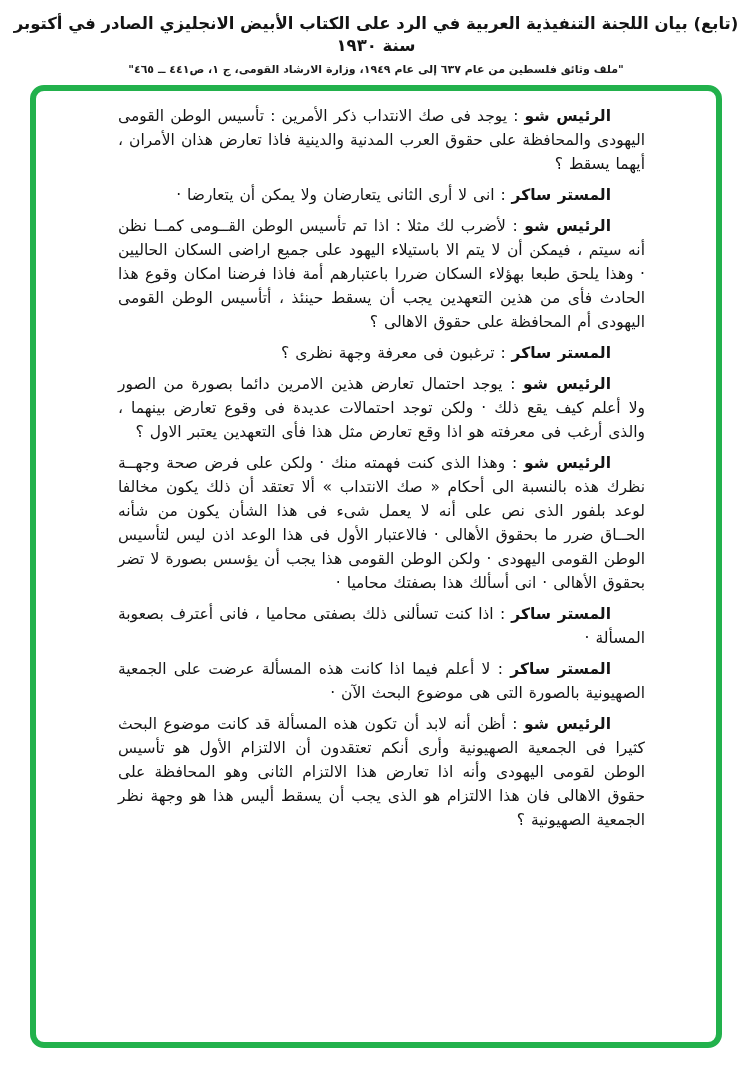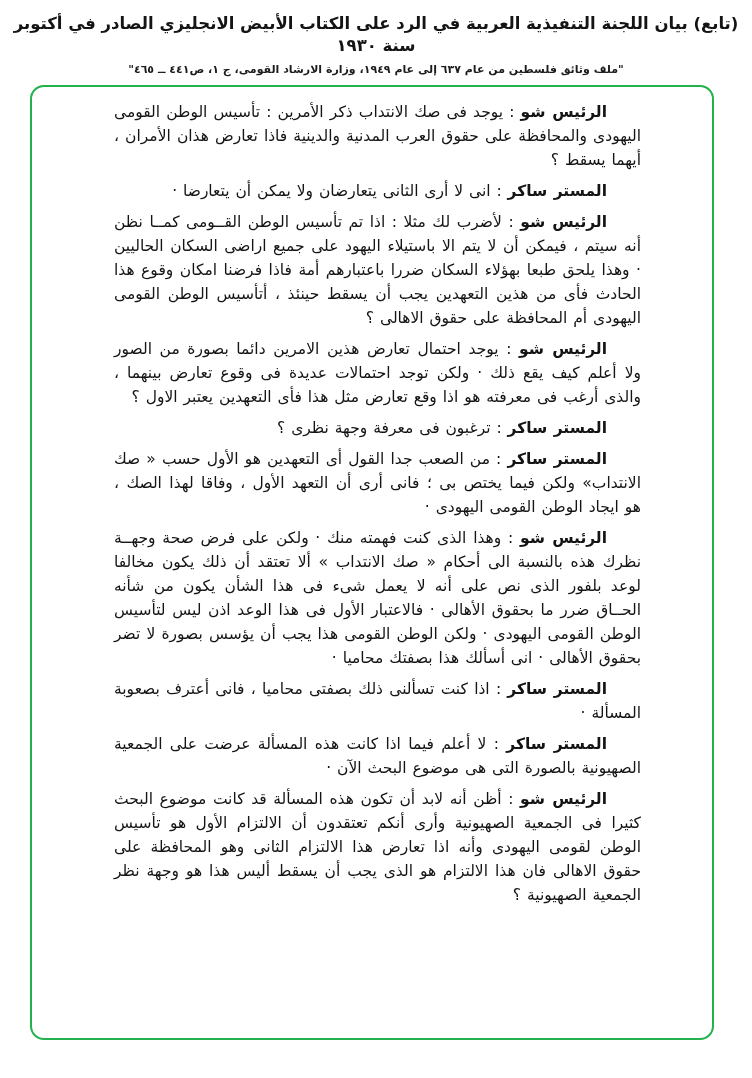--- a/index.html
+++ b/index.html
@@ -39,21 +39,21 @@
     font-size: 11px;
     line-height: 16px;
     color: #1c1c1c;
   }
   .green-frame {
     position: absolute;
     left: 30px;
     top: 85px;
     width: 680px;
     height: 951px;
-    border: 2px solid #be185d;
+    border: 6px solid #be185d;
     border-radius: 14px;
     background: #ffffff;
   }
   .text-block {
     position: absolute;
     top: 13px;
     right: 71px;
     width: 527px;
     direction: rtl;
     text-align: justify;
@@ -82,25 +82,24 @@
   <div class="green-frame" style="border-color: rgb(34, 177, 76);">
     <div class="text-block" id="dialogue">
   <p class="para"><b class="speaker">الرئيس شو</b><span class="sep"> : </span><span class="speech">يوجد فى صك الانتداب ذكر الأمرين : تأسيس الوطن القومى اليهودى والمحافظة على حقوق العرب المدنية والدينية فاذا تعارض هذان الأمران ، أيهما يسقط ؟</span></p>
 
 
 
   <p class="para"><b class="speaker">المستر ساكر</b><span class="sep"> : </span><span class="speech">انى لا أرى الثانى يتعارضان ولا يمكن أن يتعارضا ·</span></p>
 
   <p class="para"><b class="speaker">الرئيس شو</b><span class="sep"> : </span><span class="speech">لأضرب لك مثلا : اذا تم تأسيس الوطن القــومى كمــا نظن أنه سيتم ، فيمكن أن لا يتم الا باستيلاء اليهود على جميع اراضى السكان الحاليين · وهذا يلحق طبعا بهؤلاء السكان ضررا باعتبارهم أمة فاذا فرضنا امكان وقوع هذا الحادث فأى من هذين التعهدين يجب أن يسقط حينئذ ، أتأسيس الوطن القومى اليهودى أم المحافظة على حقوق الاهالى ؟</span></p>
 
+  <p class="para"><b class="speaker">المستر ساكر</b><span class="sep"> : </span><span class="speech">ترغبون فى معرفة وجهة نظرى ؟</span></p>
+
   <p class="para"><b class="speaker">الرئيس شو</b><span class="sep"> : </span><span class="speech">يوجد احتمال تعارض هذين الامرين دائما بصورة من الصور ولا أعلم كيف يقع ذلك · ولكن توجد احتمالات عديدة فى وقوع تعارض بينهما ، والذى أرغب فى معرفته هو اذا وقع تعارض مثل هذا فأى التعهدين يعتبر الاول ؟</span></p>
 
-  <p class="para"><b class="speaker">المستر ساكر</b><span class="sep"> : </span><span class="speech">ترغبون فى معرفة وجهة نظرى ؟</span></p>
-
-  <p class="para"><b class="speaker">المستر ساكر</b><span class="sep"> : </span><span class="speech">من الصعب جدا القول أى التعهدين هو الأول حسب « صك الانتداب» ولكن فيما يختص بى ؛ فانى أرى أن التعهد الأول ، وفاقا لهذا الصك ، هو ايجاد الوطن القومى اليهودى ·</span></p>
 
   <p class="para"><b class="speaker">الرئيس شو</b><span class="sep"> : </span><span class="speech">وهذا الذى كنت فهمته منك · ولكن على فرض صحة وجهــة نظرك هذه بالنسبة الى أحكام « صك الانتداب » ألا تعتقد أن ذلك يكون مخالفا لوعد بلفور الذى نص على أنه لا يعمل شىء فى هذا الشأن يكون من شأنه الحــاق ضرر ما بحقوق الأهالى · فالاعتبار الأول فى هذا الوعد اذن ليس لتأسيس الوطن القومى اليهودى · ولكن الوطن القومى هذا يجب أن يؤسس بصورة لا تضر بحقوق الأهالى · انى أسألك هذا بصفتك محاميا ·</span></p>
 
   <p class="para"><b class="speaker">المستر ساكر</b><span class="sep"> : </span><span class="speech">اذا كنت تسألنى ذلك بصفتى محاميا ، فانى أعترف بصعوبة المسألة ·</span></p>
 
 
   <p class="para"><b class="speaker">المستر ساكر</b><span class="sep"> : </span><span class="speech">لا أعلم فيما اذا كانت هذه المسألة عرضت على الجمعية الصهيونية بالصورة التى هى موضوع البحث الآن ·</span></p>
 
   <p class="para"><b class="speaker">الرئيس شو</b><span class="sep"> : </span><span class="speech">أظن أنه لابد أن تكون هذه المسألة قد كانت موضوع البحث كثيرا فى الجمعية الصهيونية وأرى أنكم تعتقدون أن الالتزام الأول هو تأسيس الوطن لقومى اليهودى وأنه اذا تعارض هذا الالتزام الثانى وهو المحافظة على حقوق الاهالى فان هذا الالتزام هو الذى يجب أن يسقط أليس هذا هو وجهة نظر الجمعية الصهيونية ؟</span></p>
 </div>

